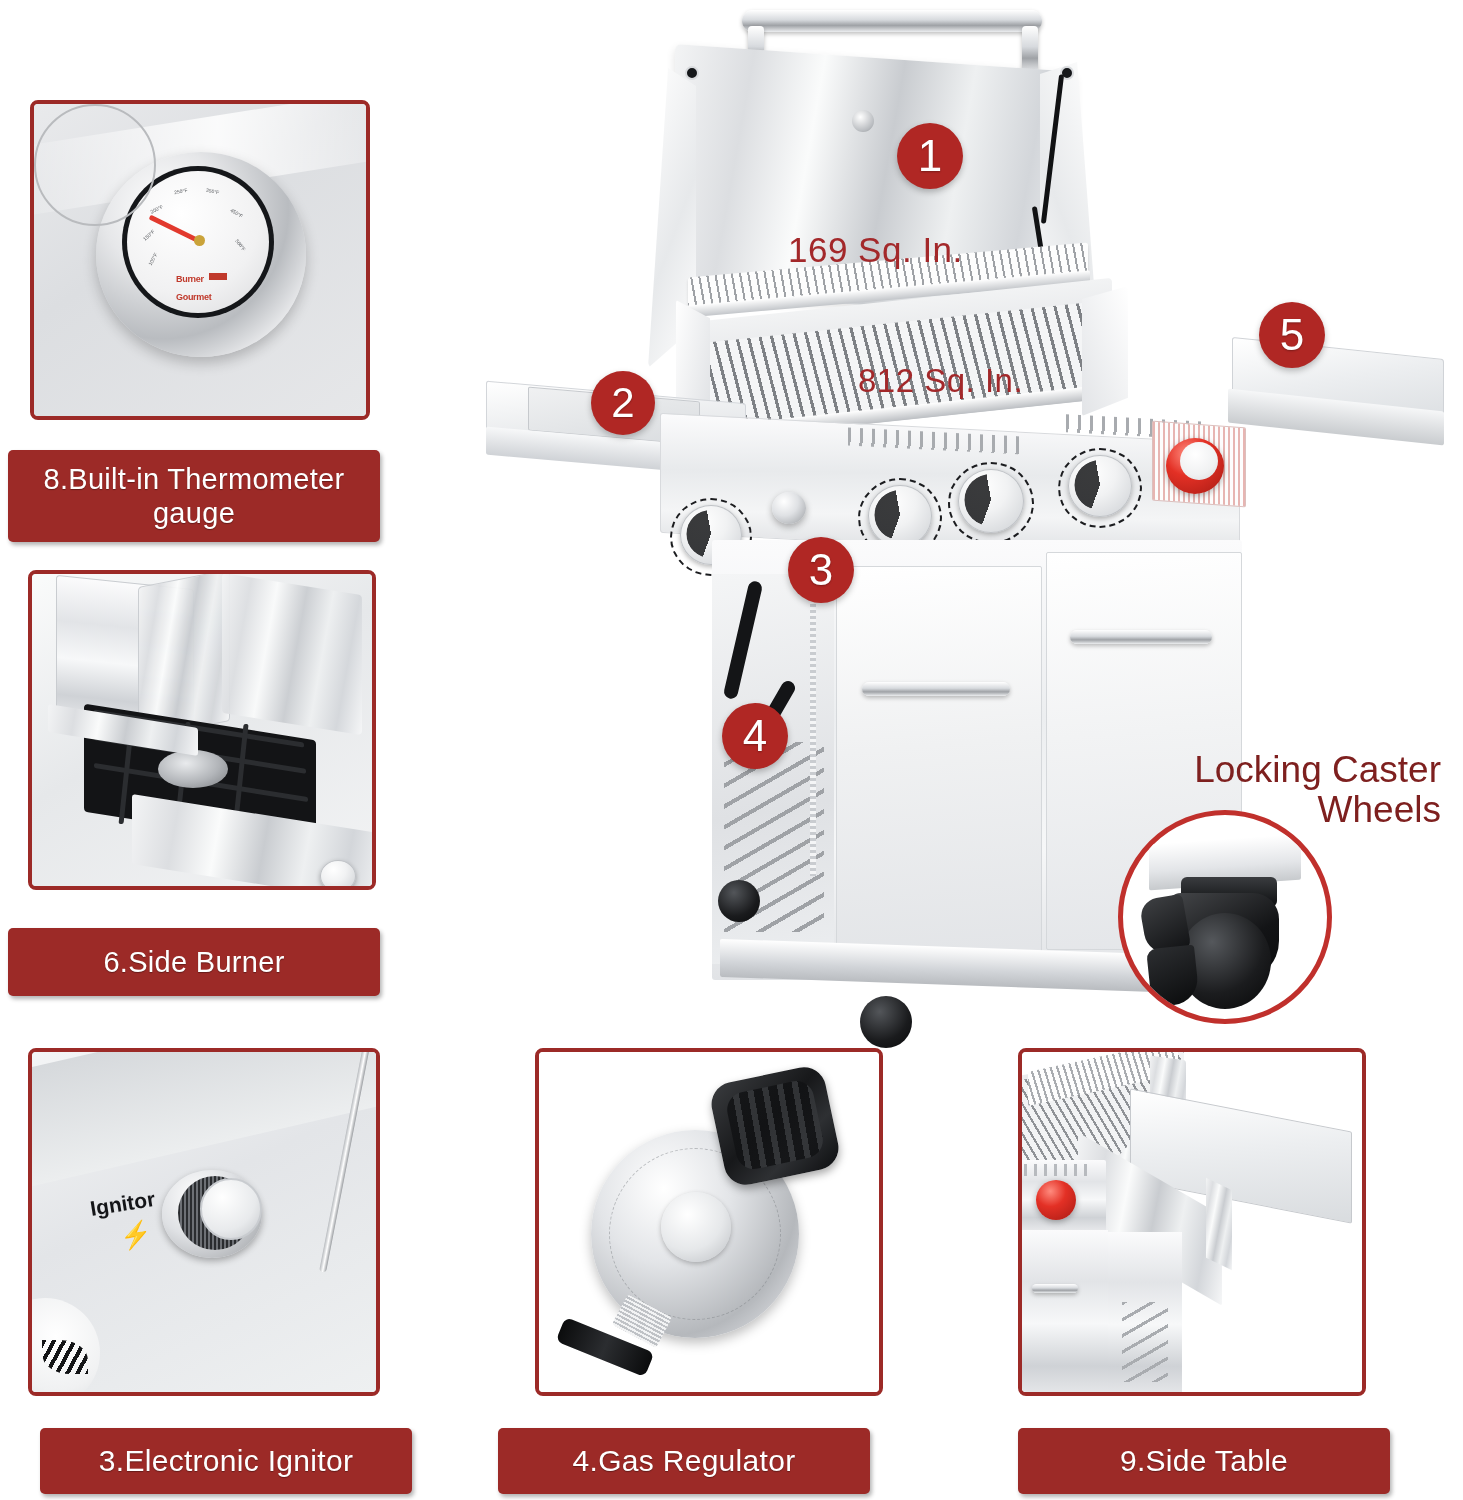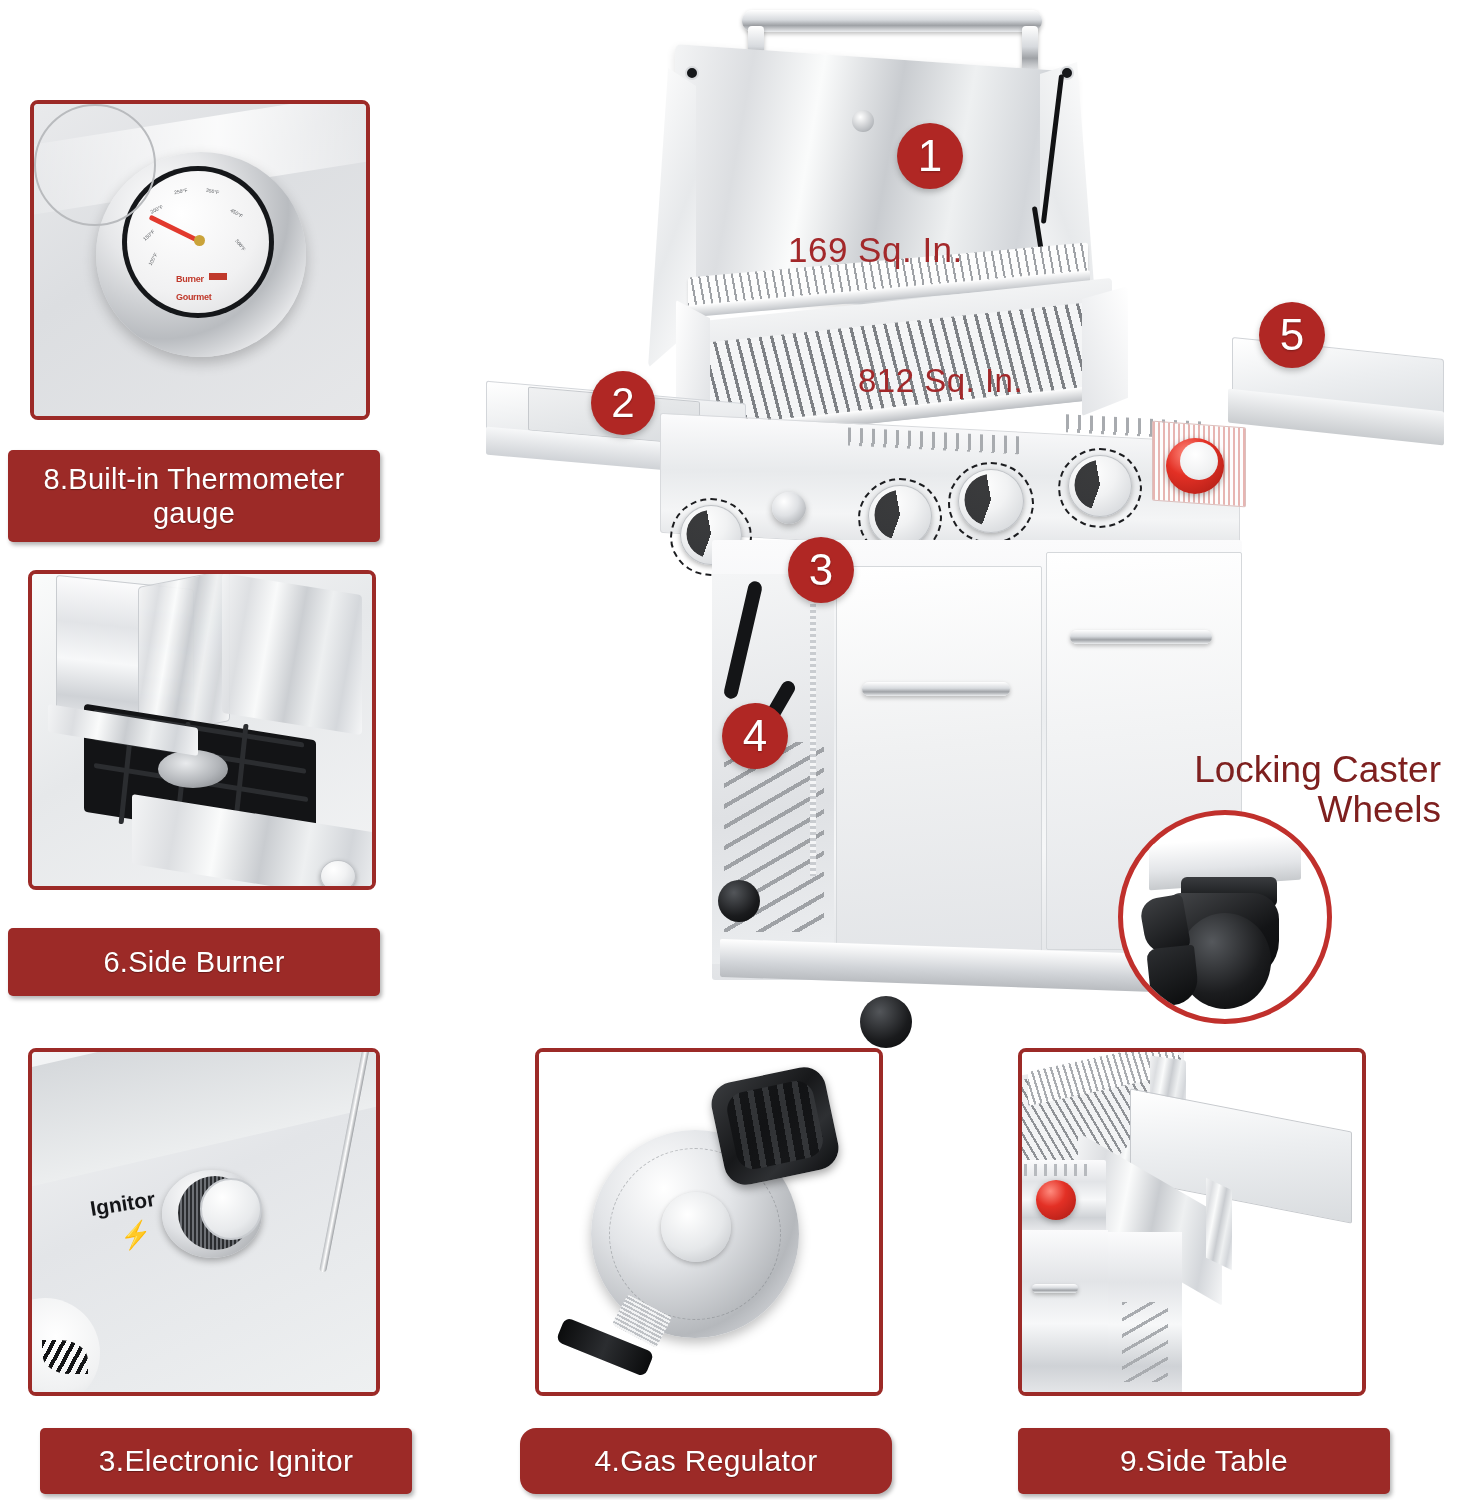--- a/index.html
+++ b/index.html
@@ -271,21 +271,21 @@
                   border:1px dashed rgba(120,124,128,.45);"></div>
       <div class="rg-knob" style="left:178px; top:22px; width:116px; height:104px; transform: rotate(-12deg);"></div>
       <div style="position:absolute;left:192px;top:34px;width:88px;height:78px;border-radius:18px;
                   background: repeating-linear-gradient(92deg,#111214 0 9px,#35373a 9px 15px);
                   transform: rotate(-12deg); opacity:.85;"></div>
       <div class="rg-collar" style="left:78px; top:252px; width:50px; height:34px; transform: rotate(28deg);"></div>
       <div class="rg-hose" style="left:18px; top:282px; width:96px; height:26px; transform: rotate(22deg);"></div>
     </div>
   </div>
 
-  <div class="label-plate" style="left:520px; top:1428px; width:372px; height:66px; font-size:30px;border-radius:16px;">4.Gas Regulator</div>
+  <div class="label-plate" style="left:498px; top:1428px; width:372px; height:66px; font-size:30px;">4.Gas Regulator</div>
 
   <div class="inset" style="left:1018px; top:1048px; width:348px; height:348px;">
     <div class="photo" style="background:#ffffff;">
 
       <div class="steel" style="position:absolute;left:-10px;top:10px;width:170px;height:120px;border-radius:3px;transform:skewY(-10deg);"></div>
       <div style="position:absolute;left:-6px;top:14px;width:168px;height:104px;
                   background: repeating-linear-gradient(62deg,#8f9296 0 2px,#f2f3f4 2px 7px);
                   transform: skewY(-10deg); border-radius:3px;"></div>
       <div style="position:absolute;left:6px;top:4px;width:150px;height:34px;
                   background: repeating-linear-gradient(74deg,#a9acb0 0 2px,#fdfdfd 2px 6px);

